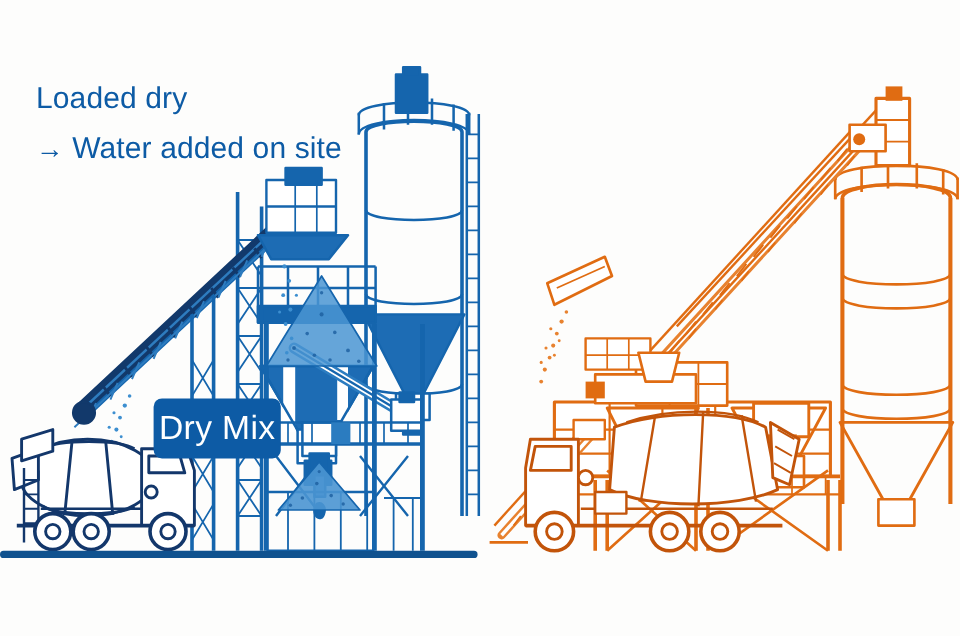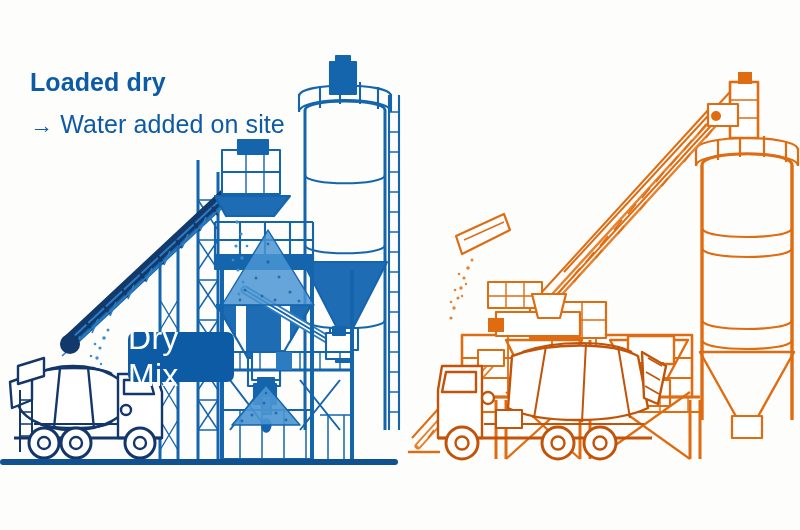--- a/index.html
+++ b/index.html
@@ -10,21 +10,21 @@
   #panel-dry{left:0;width:400px;}
   #panel-wet{left:400px;width:400px;}
   .caption{position:absolute;white-space:nowrap;letter-spacing:.1px;}
   .cap-line1{font-size:25px;}
   .cap-line2{font-size:25px;}
   #dry-cap-1{left:30px;top:68px;color:#0d5ba5;}
   #dry-cap-2{left:30px;top:110px;color:#0d5ba5;text-align:right;}
   .arrow{font-size:23px;}
   .badge{position:absolute;border-radius:7px;color:#ffffff;
          display:flex;align-items:center;justify-content:center;
-         font-size:32px;letter-spacing:.3px;}
+         font-size:28px;letter-spacing:.3px;}
   #dry-badge{left:128px;top:332px;width:106px;height:50px;background:#0d5ba5;}
   .ground{position:absolute;height:6px;border-radius:3px;}
   #ground-dry{left:0;top:459px;width:398px;background:#10528f;}
   svg{position:absolute;top:0;left:0;overflow:visible;}
 </style>
 </head>
 <body>
 
 <div id="stage" style="background: rgb(253, 253, 252);">
 
@@ -253,21 +253,21 @@
           <circle cx="44" cy="443" r="15" stroke-width="3"></circle>
             <circle cx="44" cy="443" r="6"></circle>
           <circle cx="76" cy="443" r="15" stroke-width="3"></circle>
             <circle cx="76" cy="443" r="6"></circle>
           <circle cx="140" cy="443" r="15" stroke-width="3"></circle>
             <circle cx="140" cy="443" r="6"></circle>
         </g>
       </g>
     </svg>
 
-    <div class="caption cap-line1" id="dry-cap-1" style="color: rgb(13, 91, 165); font-weight: bold;">Loaded dry</div>
+    <div class="caption cap-line1" id="dry-cap-1" style="color: rgb(13, 91, 165);">Loaded dry</div>
     <div class="caption cap-line2" id="dry-cap-2" style="color: rgb(13, 91, 165);">
       <span class="arrow">→</span>
       <span>Water added on site</span>
     </div>
     <div class="badge" id="dry-badge" style="background: rgb(13, 91, 165);">Dry Mix</div>
     <div class="ground" id="ground-dry"></div>
   </div>
 
   <div class="panel" id="panel-wet">
     <svg width="400" height="530" viewBox="0 0 400 530">

